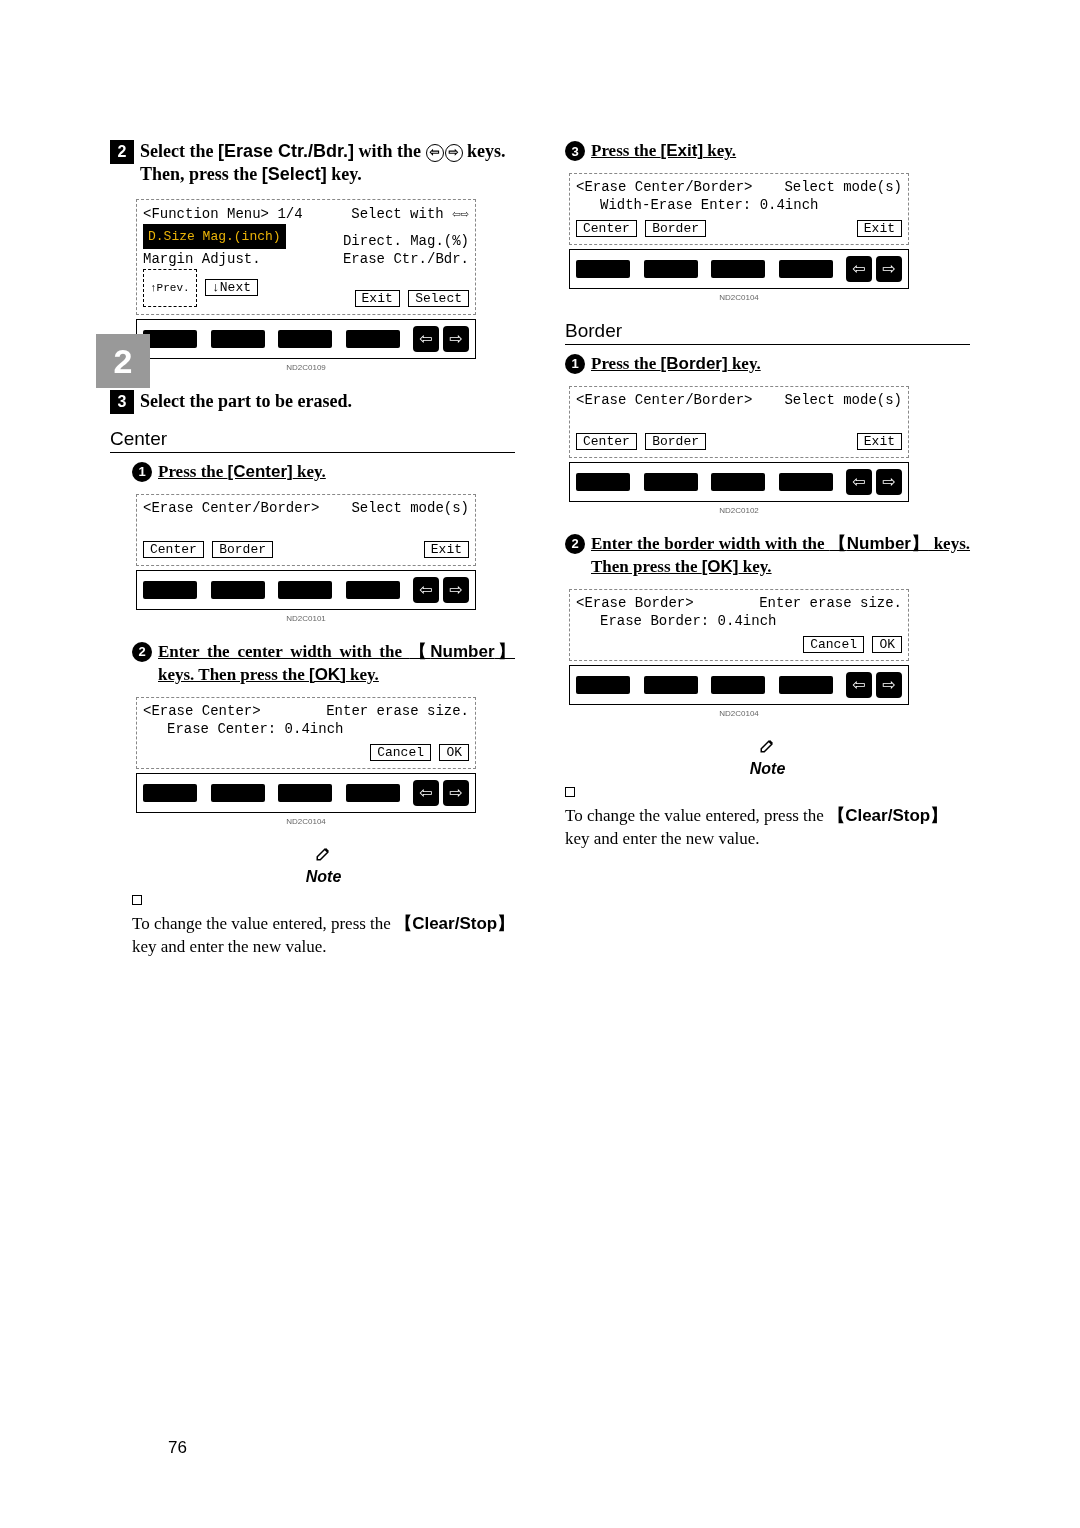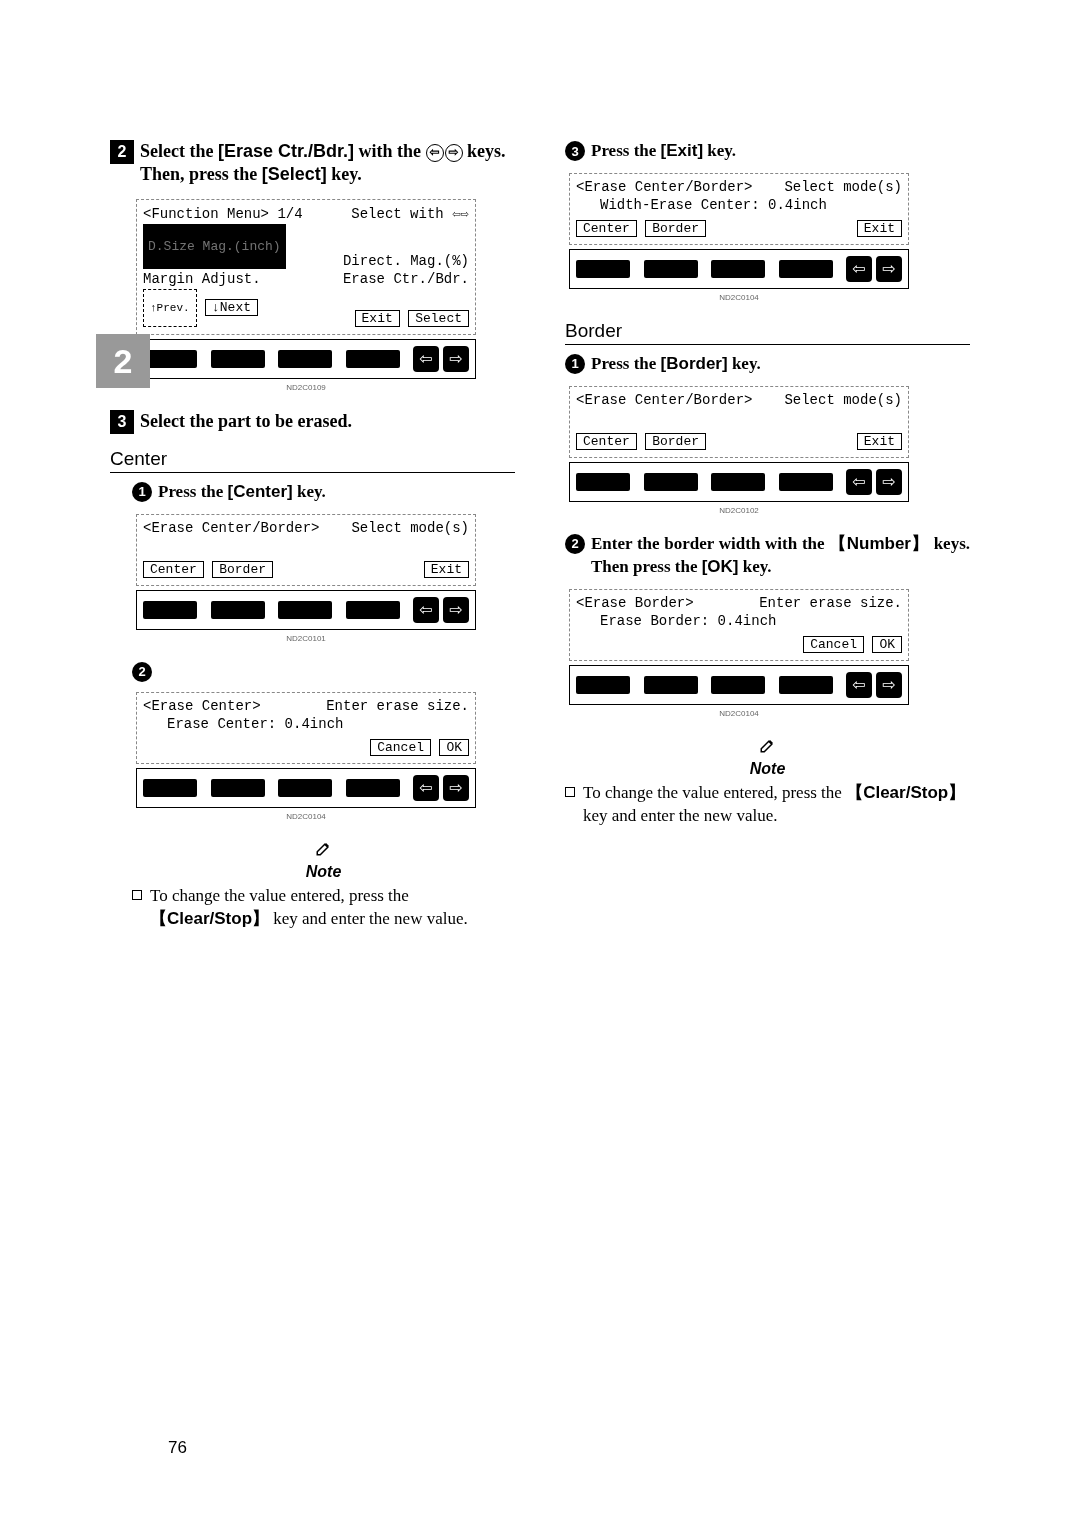--- a/index.html
+++ b/index.html
@@ -84,23 +84,23 @@
     align-items: flex-end;
   }
   .lcd-btn {
     border: 1px solid #000;
     padding: 0 6px;
     display: inline-block;
     font-size: 13px;
   }
   .lcd-btn-inv {
     background: #000;
-    color: #737373;
+    color: #eab308;
     border: 1px solid #000;
-    padding: 14px 4px;
+    padding: 4px 4px;
     display: inline-block;
     font-size: 13px;
   }
   .lcd-btn-dashed {
     border: 1px dashed #000;
     padding: 12px 6px;
     display: inline-block;
     font-size: 11px;
   }
   .soft-panel {
@@ -166,20 +166,21 @@
     align-items: center;
     justify-content: center;
     flex-shrink: 0;
     margin-top: 1px;
   }
   .sub-text {
     font-family: Georgia, 'Times New Roman', serif;
     font-weight: bold;
     font-size: 17px;
     line-height: 1.35;
+    text-decoration: underline;
   }
   .note-head {
     display: flex;
     align-items: center;
     gap: 6px;
     margin: 8px 0 4px 22px;
     font-style: italic;
     font-weight: bold;
     font-size: 16px;
     font-family: Arial, sans-serif;
@@ -189,20 +190,21 @@
     width: 18px;
     height: 18px;
   }
   .note-body {
     margin-left: 22px;
     display: flex;
     gap: 8px;
     font-family: Georgia, serif;
     font-size: 17px;
     line-height: 1.35;
+    flex-direction: column;
   }
   .note-body .sq {
     width: 10px;
     height: 10px;
     border: 1px solid #000;
     flex-shrink: 0;
     margin-top: 5px;
   }
   .inline-key {
     font-family: Arial, sans-serif;
@@ -333,20 +335,23 @@
           <span class="arrow-group">
               <span class="arrow-key">⇦</span>
               <span class="arrow-key">⇨</span>
             </span>
         </div>
         <div class="caption">ND2C0101</div>
       </div>
 
       <div class="sub-step-row">
         <span class="circle-num">2</span>
+        <div class="sub-text" style="text-align:justify;">
+          <span>Enter the center width with the </span><span class="bracket-key">【</span><span class="inline-key">Number</span><span class="bracket-key">】</span><span> keys. Then press the </span><span class="inline-key">[OK]</span><span> key.</span>
+        </div>
       </div>
 
       <div style="padding-left:26px;">
         <div class="lcd">
           <div class="lcd-row">
             <span>&lt;Erase Center&gt;</span>
             <span>Enter erase size.</span>
           </div>
           <div class="lcd-row lcd-indent">
               <span>Erase Center: 0.4inch</span>
@@ -396,21 +401,21 @@
         </div>
       </div>
 
       <div style="padding-left:4px;">
         <div class="lcd">
           <div class="lcd-row">
             <span>&lt;Erase Center/Border&gt;</span>
             <span>Select mode(s)</span>
           </div>
           <div class="lcd-row lcd-indent">
-              <span>Width-Erase Center: 0.4inch</span>
+              <span>Width-Erase Enter: 0.4inch</span>
             </div>
           <div class="lcd-row lcd-row-pad">
             <span>
               <span class="lcd-btn">Center</span>
               <span class="lcd-btn">Border</span>
             </span>
             <span class="lcd-btn">Exit</span>
           </div>
         </div>
         <div class="soft-panel">

